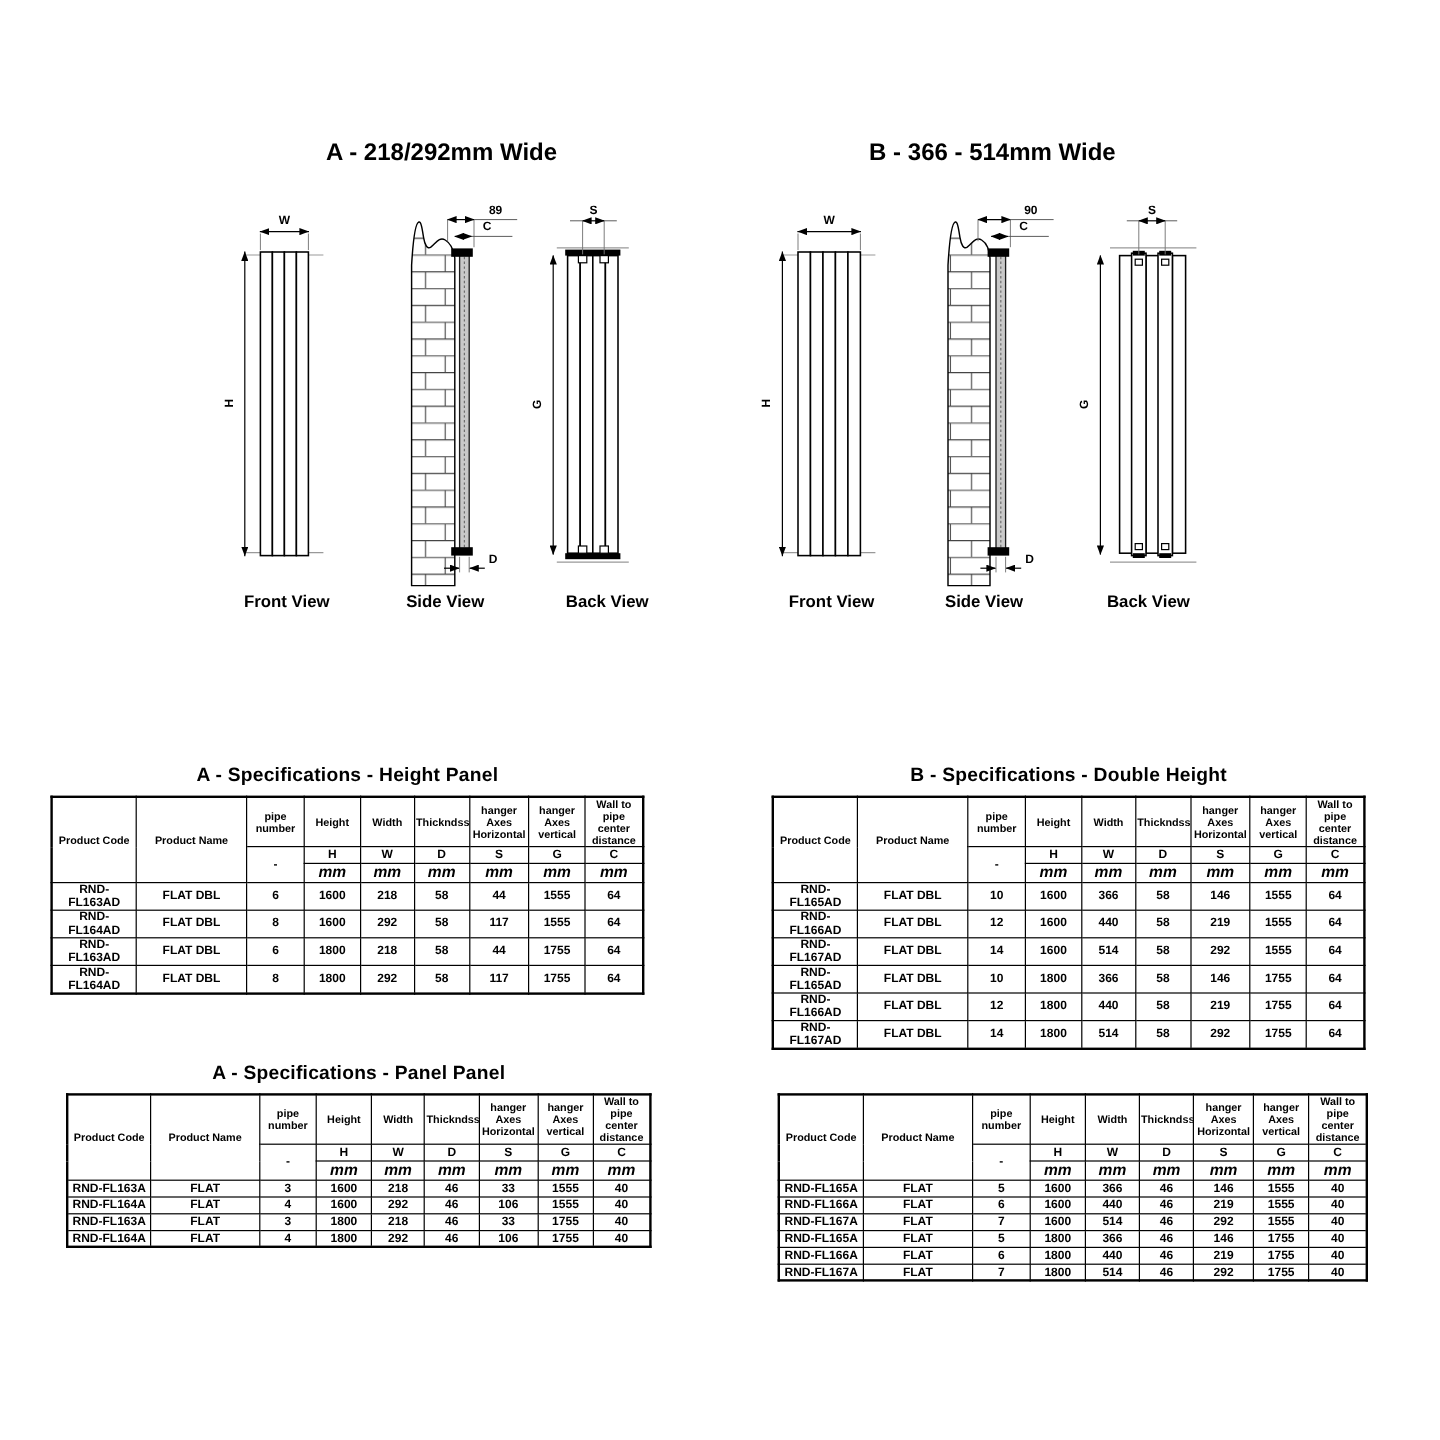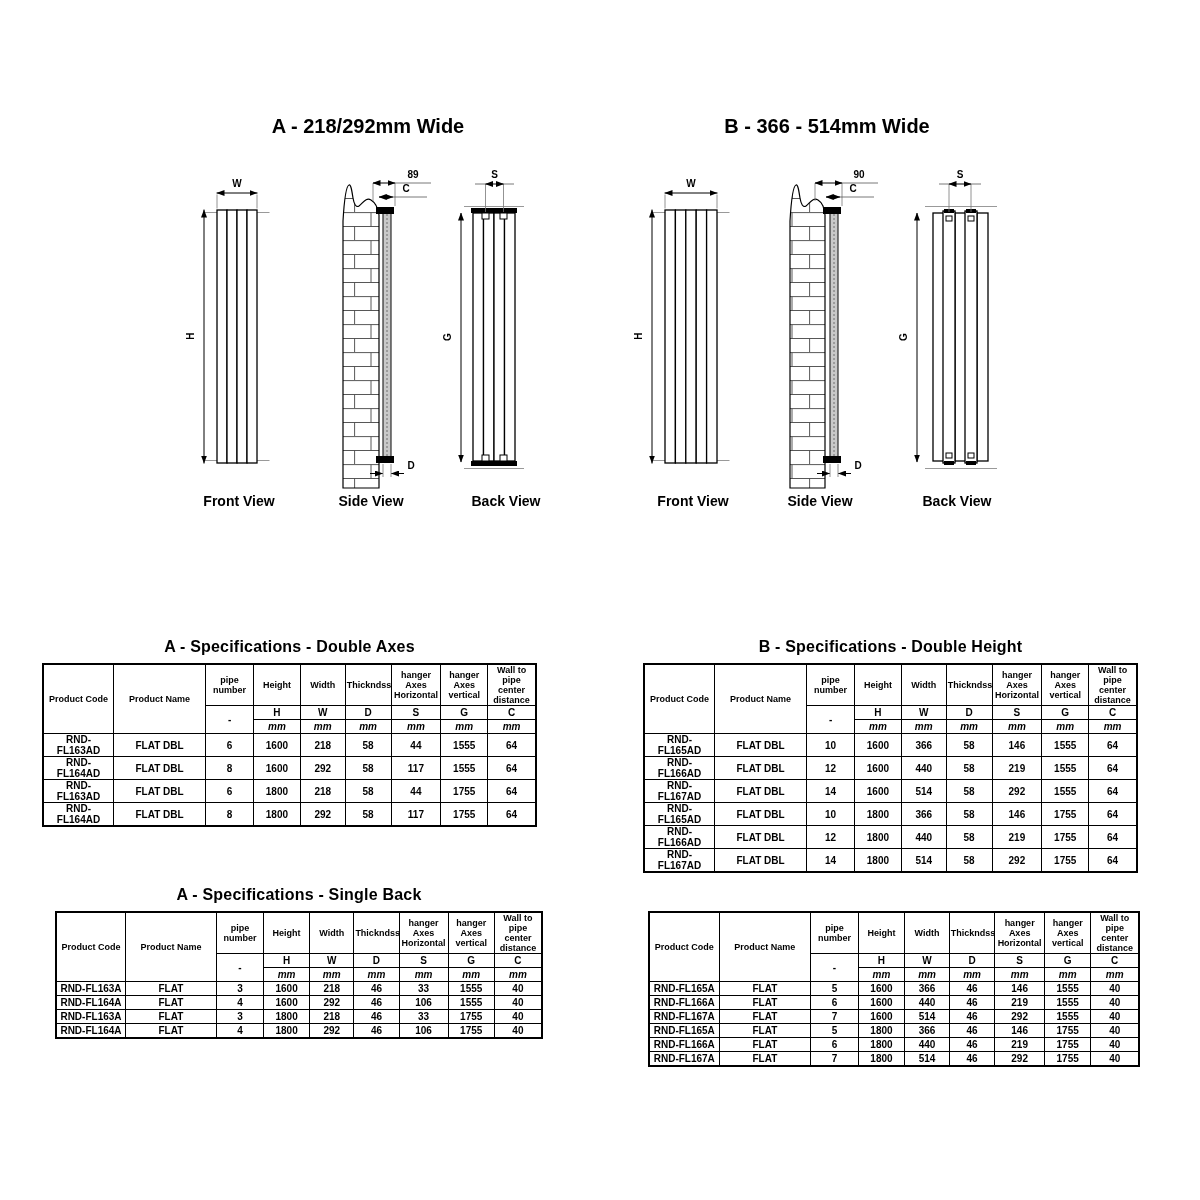--- a/index.html
+++ b/index.html
@@ -21,21 +21,21 @@
     position:absolute; border-collapse:collapse; table-layout:fixed;
     border:2px solid #000; background:#fff;
   }
   .spec th, .spec td {
     border:1.5px solid #000; text-align:center; vertical-align:middle;
     padding:0 1px; overflow:hidden;
   }
   .spec th { font-size:9px; font-weight:bold; line-height:1.12; }
   .spec tr.main th { height:40px; }
   .spec tr.sym th { height:13px; font-size:10px; }
-  .spec tr.unit th { height:13px; font-size:10px; font-style:italic; }
+  .spec tr.unit th { height:13px; font-size:13px; font-style:italic; }
   .spec tbody tr { height:14px; }
   .spec td { font-size:10px; font-weight:bold; }
 </style>
 </head>
 <body>
 
 <svg class="abs" style="left:150px;top:100px" width="450" height="420" viewBox="0 0 450 420">
   <defs>
     <marker id="arA" viewBox="0 0 8 6" markerWidth="8" markerHeight="6" refX="7.5" refY="3" orient="auto-start-reverse">
       <path d="M0,0 L8,3 L0,6 Z"></path>
@@ -194,23 +194,23 @@
     <line x1="344" y1="84" x2="366" y2="84" stroke="#000" stroke-width="1" marker-start="url(#arB)" marker-end="url(#arB)"></line>
     <line x1="334" y1="84" x2="344" y2="84" stroke="#555" stroke-width="0.8"></line>
     <line x1="366" y1="84" x2="376" y2="84" stroke="#555" stroke-width="0.8"></line>
     <text class="dimlbl" x="355" y="78" text-anchor="middle">S</text>
     <line x1="312" y1="113" x2="312" y2="362" stroke="#000" stroke-width="1" marker-start="url(#arB)" marker-end="url(#arB)"></line>
     <text class="dimlbl" x="302" y="237" text-anchor="middle" transform="rotate(-90 302 237)">G</text>
     <text class="viewlbl" x="352" y="406" text-anchor="middle">Back View</text>
   </g>
 </svg>
 
-<div class="table-title" style="left:42px;top:638px;width:495px">A - Specifications - Double Axes</div>
+<div class="table-title" style="left:42px;top:638px;width:495px">A - Specifications - Height Panel</div>
 <div class="table-title" style="left:643px;top:638px;width:495px">B - Specifications - Double Height</div>
-<div class="table-title" style="left:55px;top:886px;width:488px">A - Specifications - Single Back</div>
+<div class="table-title" style="left:55px;top:886px;width:488px">A - Specifications - Panel Panel</div>
 <div class="table-title" style="left:648px;top:934px;width:492px">B - Specifications - Single Panel</div>
 
 <table class="spec" style="left:42px;top:663px;width:495px">
   <colgroup>
     <col style="width:14.3%">
       <col style="width:18.7%">
       <col style="width:9.7%">
       <col style="width:9.5%">
     <col style="width:9.1%">
       <col style="width:9.3%">

